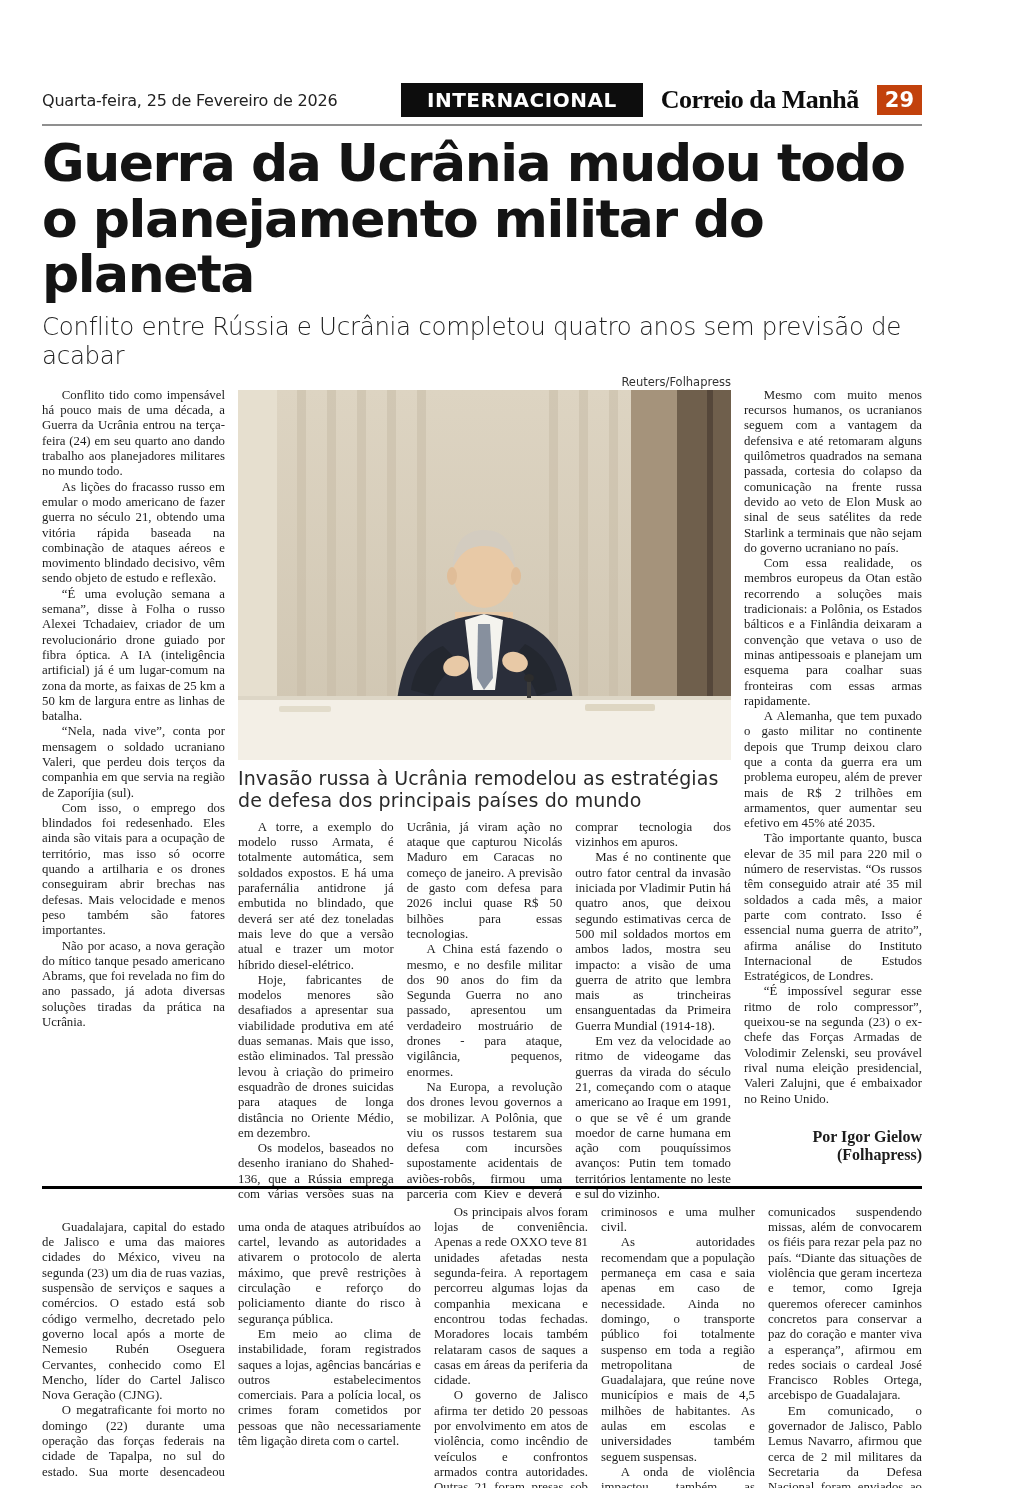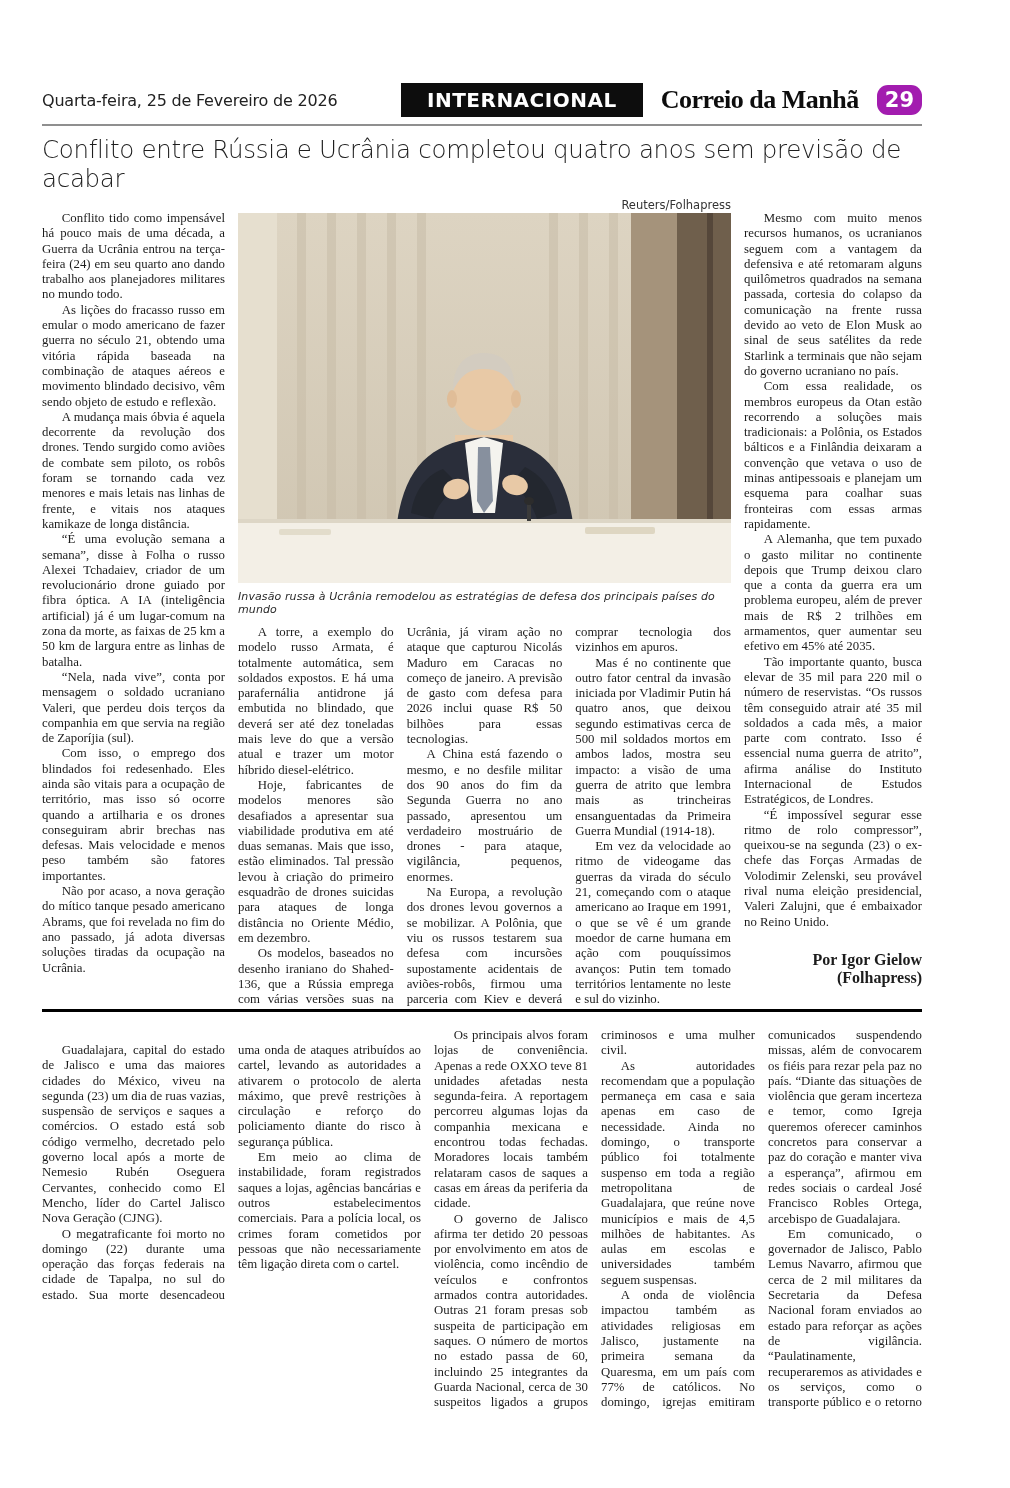--- a/index.html
+++ b/index.html
@@ -12,22 +12,22 @@
   
   .header { display:flex; align-items:center; margin-top:44px; }
   .date { font-family:"DejaVu Sans","Liberation Sans",sans-serif; font-size:16px; color:#222; letter-spacing:-0.2px; }
   .header-right { margin-left:auto; display:flex; align-items:center; gap:18px; }
   .section-badge {
     background:#0d0d0d; color:#fff; font-family:"DejaVu Sans","Liberation Sans",sans-serif;
     font-weight:700; font-size:20px; letter-spacing:0.5px; padding:5px 26px;
   }
   .masthead { font-family:"Liberation Serif",serif; font-weight:700; font-size:26px; color:#0d0d0d; letter-spacing:-0.5px; }
   .page-number {
-    background:#a21caf; color:#fff; font-family:"DejaVu Sans","Liberation Sans",sans-serif;
-    font-weight:700; font-size:21px; padding:3px 8px;border-radius:11px;
+    background:#c2410c; color:#fff; font-family:"DejaVu Sans","Liberation Sans",sans-serif;
+    font-weight:700; font-size:21px; padding:3px 8px;
   }
   .header-rule { border-bottom:2px solid #8f8f8f; margin-top:7px; }
   
   .headline {
     font-family:"DejaVu Sans","Liberation Sans",sans-serif; font-weight:700;
     font-size:52px; line-height:1.07; letter-spacing:-1.5px; color:#141414; margin-top:10px;
   }
   .subheadline {
     font-family:"DejaVu Sans","Liberation Sans",sans-serif; font-weight:300;
     font-size:24.5px; color:#1e1e1e; margin-top:9px; letter-spacing:-0.3px;
@@ -37,22 +37,22 @@
   .left-col  { width:183px; padding-top:14px; }
   .right-col { width:178px; padding-top:14px; display:flex; flex-direction:column; }
   .center-col { flex:1; min-width:0; }
   .photo-credit {
     font-family:"DejaVu Sans","Liberation Sans",sans-serif; font-size:11.5px; color:#333;
     text-align:right; height:16px; line-height:16px;
   }
   .photo-frame { width:100%; height:370px; overflow:hidden; background:#d6ccba; }
   .photo-frame svg { display:block; width:100%; height:100%; }
   .photo-caption {
-    font-family:"DejaVu Sans","Liberation Sans",sans-serif; font-style:italic; font-weight:500;
-    font-size:11px; color:#2a2a2a; margin:7px 0 9px 0; letter-spacing:0.1px;
+    font-family:"DejaVu Sans","Liberation Sans",sans-serif; font-weight:500;
+    font-size:19px; color:#2a2a2a; margin:7px 0 9px 0; letter-spacing:0.1px;
   }
   .body-text p {
     font-size:12.8px; line-height:15.3px; text-align:justify; text-indent:1.55em;
     hyphens:auto; -webkit-hyphens:auto;
   }
   .mid-cols {
     column-count:3; column-gap:13px; height:392px; column-fill:auto; overflow:hidden;
   }
   .byline { margin-top:14px; text-align:right; font-weight:700; font-size:16px; line-height:18px; }
   .a1-byline { margin-top:auto; padding-bottom:16px; }
@@ -79,31 +79,31 @@
     <div class="date">Quarta-feira, 25 de Fevereiro de 2026</div>
     <div class="header-right">
       <div class="section-badge">INTERNACIONAL</div>
       <div class="masthead">Correio da Manhã</div>
       <div class="page-number">29</div>
     </div>
   </div>
   <div class="header-rule"></div>
 
   <div>
+    <h1 class="headline">Guerra da Ucrânia mudou todo o planejamento militar do planeta</h1>
     <div class="subheadline">Conflito entre Rússia e Ucrânia completou quatro anos sem previsão de acabar</div>
 
     <div class="row1">
       <div class="side-col left-col body-text">
           <p>Conflito tido como impensável há pouco mais de uma década, a Guerra da Ucrânia entrou na terça-feira (24) em seu quarto ano dando trabalho aos planejadores militares no mundo todo.</p>
           <p>As lições do fracasso russo em emular o modo americano de fazer guerra no século 21, obtendo uma vitória rápida baseada na combinação de ataques aéreos e movimento blindado decisivo, vêm sendo objeto de estudo e reflexão.</p>
-          <p>A mudança mais óbvia é aquela decorrente da revolução dos drones. Tendo surgido como aviões de combate sem piloto, os robôs foram se tornando cada vez menores e mais letais nas linhas de frente, e vitais nos ataques kamikaze de longa distância.</p>
           <p>“É uma evolução semana a semana”, disse à Folha o russo Alexei Tchadaiev, criador de um revolucionário drone guiado por fibra óptica. A IA (inteligência artificial) já é um lugar-comum na zona da morte, as faixas de 25 km a 50 km de largura entre as linhas de batalha.</p>
           <p>“Nela, nada vive”, conta por mensagem o soldado ucraniano Valeri, que perdeu dois terços da companhia em que servia na região de Zaporíjia (sul).</p>
           <p>Com isso, o emprego dos blindados foi redesenhado. Eles ainda são vitais para a ocupação de território, mas isso só ocorre quando a artilharia e os drones conseguiram abrir brechas nas defesas. Mais velocidade e menos peso também são fatores importantes.</p>
-          <p>Não por acaso, a nova geração do mítico tanque pesado americano Abrams, que foi revelada no fim do ano passado, já adota diversas soluções tiradas da ocupação na Ucrânia.</p>
+          <p>Não por acaso, a nova geração do mítico tanque pesado americano Abrams, que foi revelada no fim do ano passado, já adota diversas soluções tiradas da prática na Ucrânia.</p>
         </div>
 
       <div class="center-col">
         <div class="photo-credit">Reuters/Folhapress</div>
         <div class="photo-frame">
           <svg viewBox="0 0 531 370" preserveAspectRatio="xMidYMid slice">
             <defs>
               <linearGradient id="wall" x1="0" y1="0" x2="0" y2="1">
                 <stop offset="0" stop-color="#ddd4c2"></stop>
                 <stop offset="1" stop-color="#cfc5b1"></stop>

